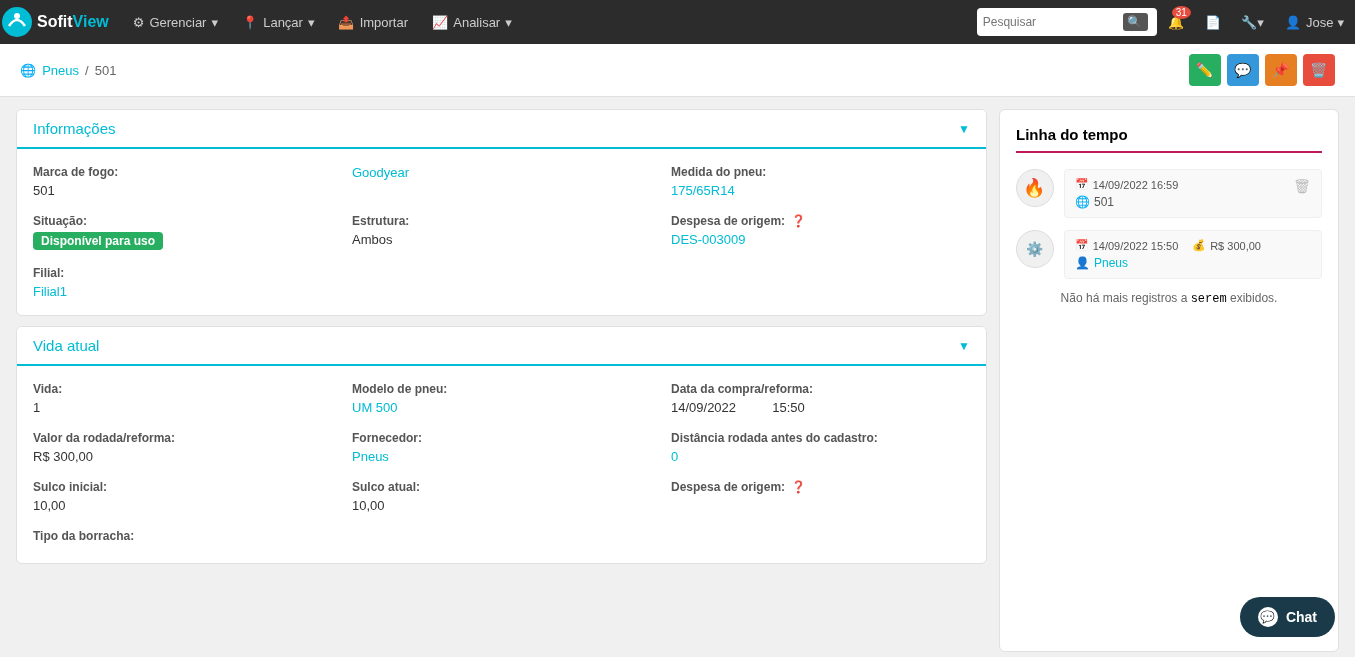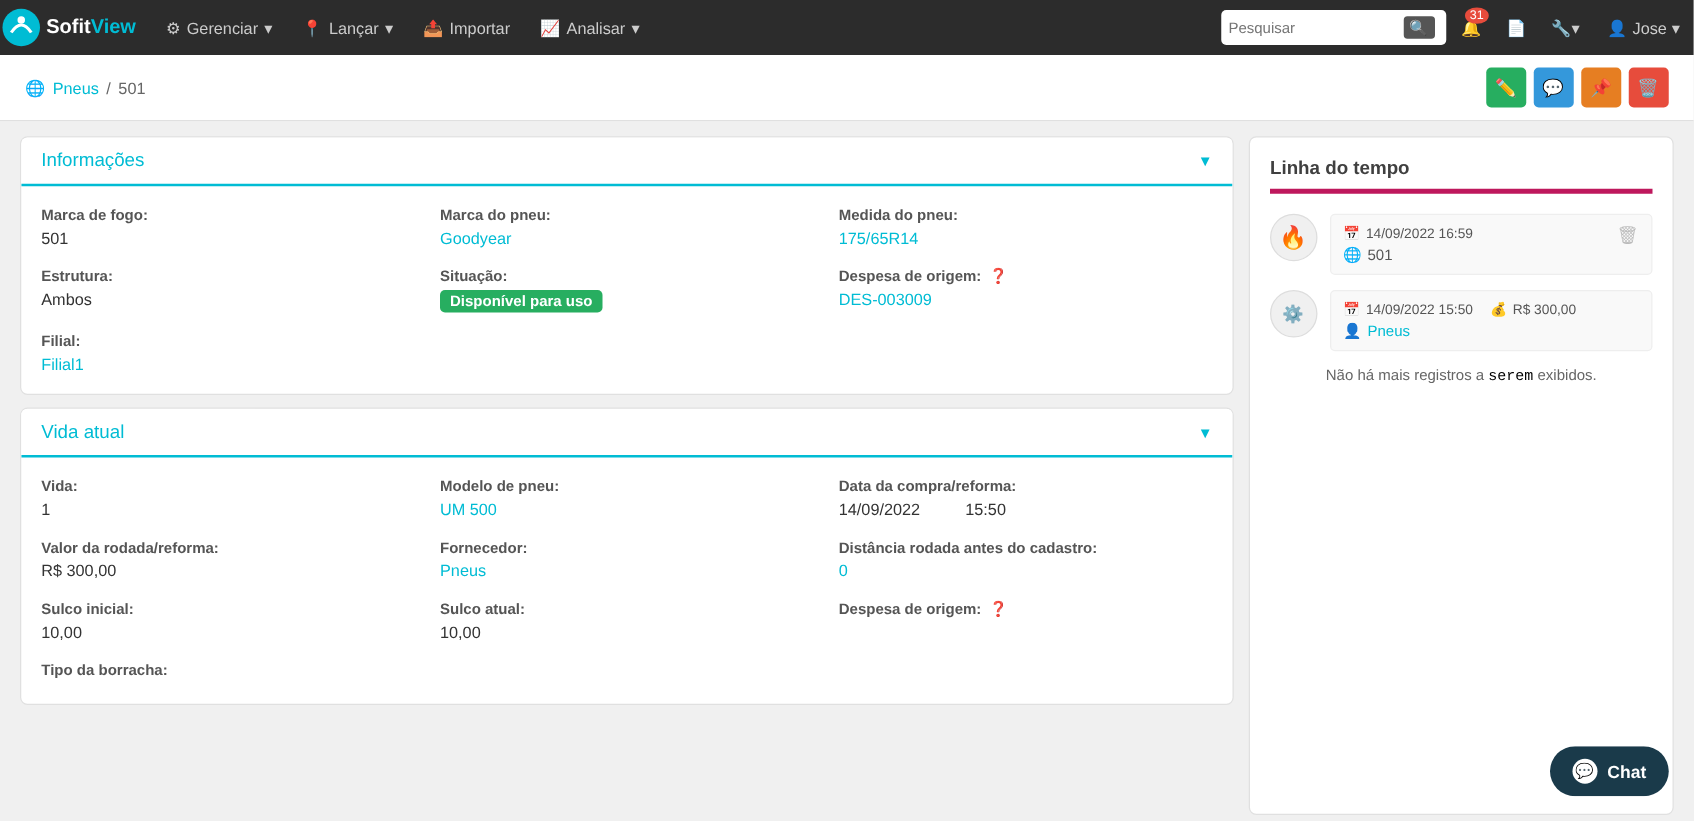--- a/index.html
+++ b/index.html
@@ -216,26 +216,26 @@
       background: #27ae60;
       color: #fff;
       border-radius: 4px;
       padding: 2px 8px;
       font-size: 12px;
       font-weight: bold;
     }
 
     
     .timeline-title {
-      color: #404040;
+      color: #000000;
       font-size: 15px;
       font-weight: bold;
       margin-bottom: 16px;
       padding-bottom: 8px;
-      border-bottom: 4px solid #be185d;
+      border-bottom: 2px solid #be185d;
     }
     .timeline-item {
       display: flex;
       gap: 10px;
       margin-bottom: 12px;
       position: relative;
     }
     .timeline-icon {
       width: 38px;
       height: 38px;
@@ -400,39 +400,38 @@
       </div>
       <div class="card-body">
         <div class="field-grid">
 
           <div class="field-item">
             <div class="field-label">Marca de fogo:</div>
             <div class="field-value">501</div>
           </div>
 
           <div class="field-item">
-            <div class="field-label">Marca do pneu:</div>
             <div class="field-value link">Goodyear</div>
           </div>
 
           <div class="field-item">
             <div class="field-label">Medida do pneu:</div>
             <div class="field-value link">175/65R14</div>
-          </div>
-
-          <div class="field-item">
-            <div class="field-label">Estrutura:</div>
-            <div class="field-value">Ambos</div>
           </div>
 
           <div class="field-item">
             <div class="field-label">Situação:</div>
             <div class="field-value">
               <span class="status-badge">Disponível para uso</span>
             </div>
+          </div>
+
+          <div class="field-item">
+            <div class="field-label">Estrutura:</div>
+            <div class="field-value">Ambos</div>
           </div>
 
           <div class="field-item">
             <div class="field-label">
               <span>Despesa de origem:</span>
               <span style="color:#aaa; margin-left:3px;">❓</span>
             </div>
             <div class="field-value link">DES-003009</div>
           </div>
 

